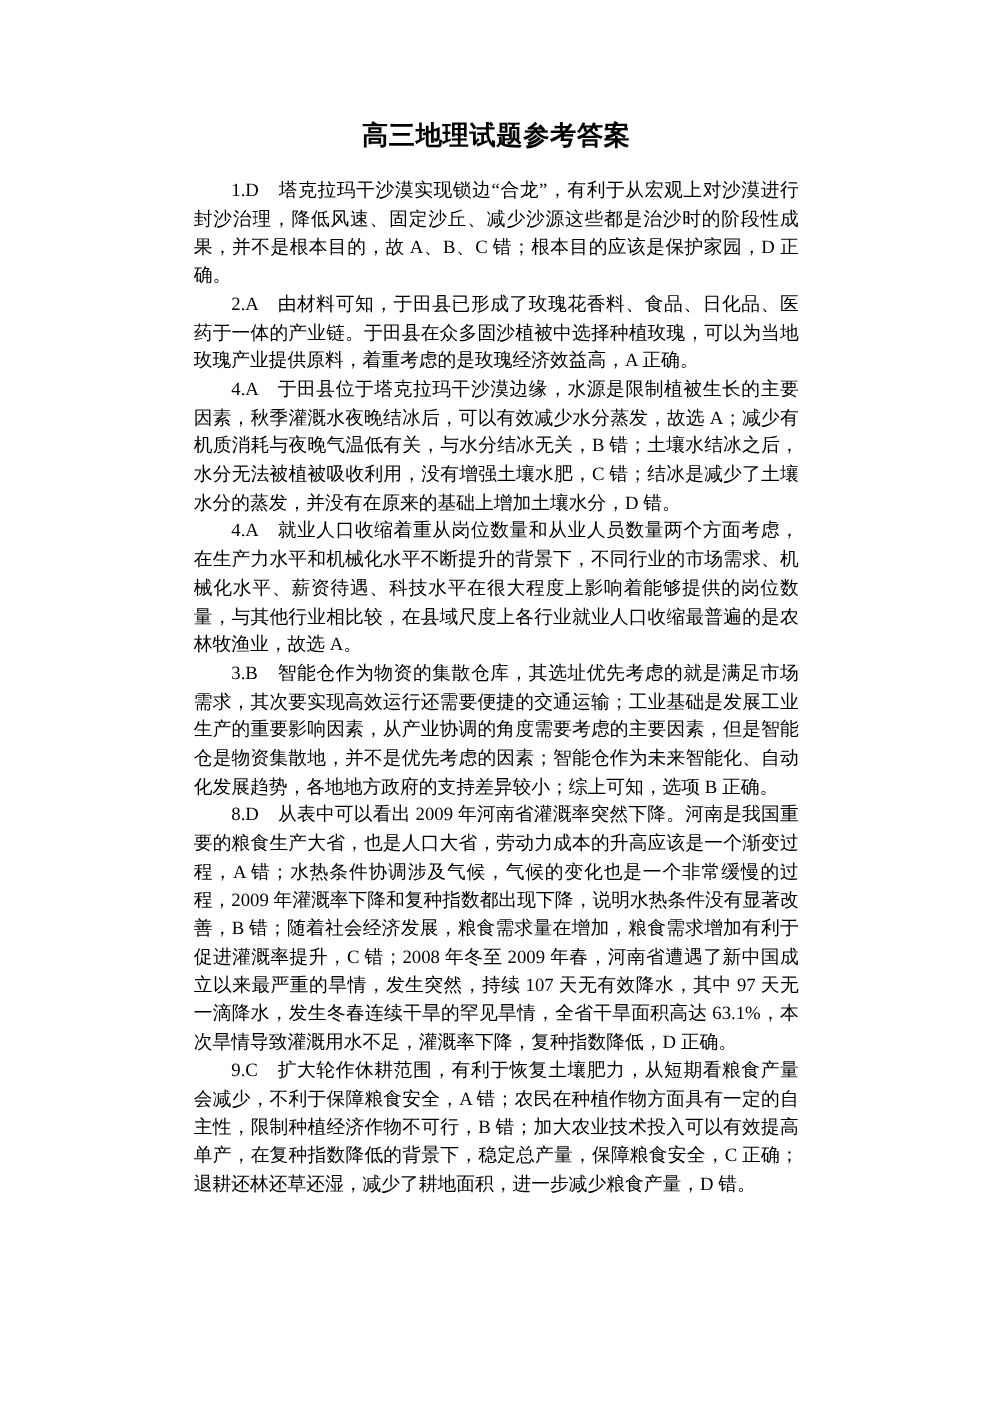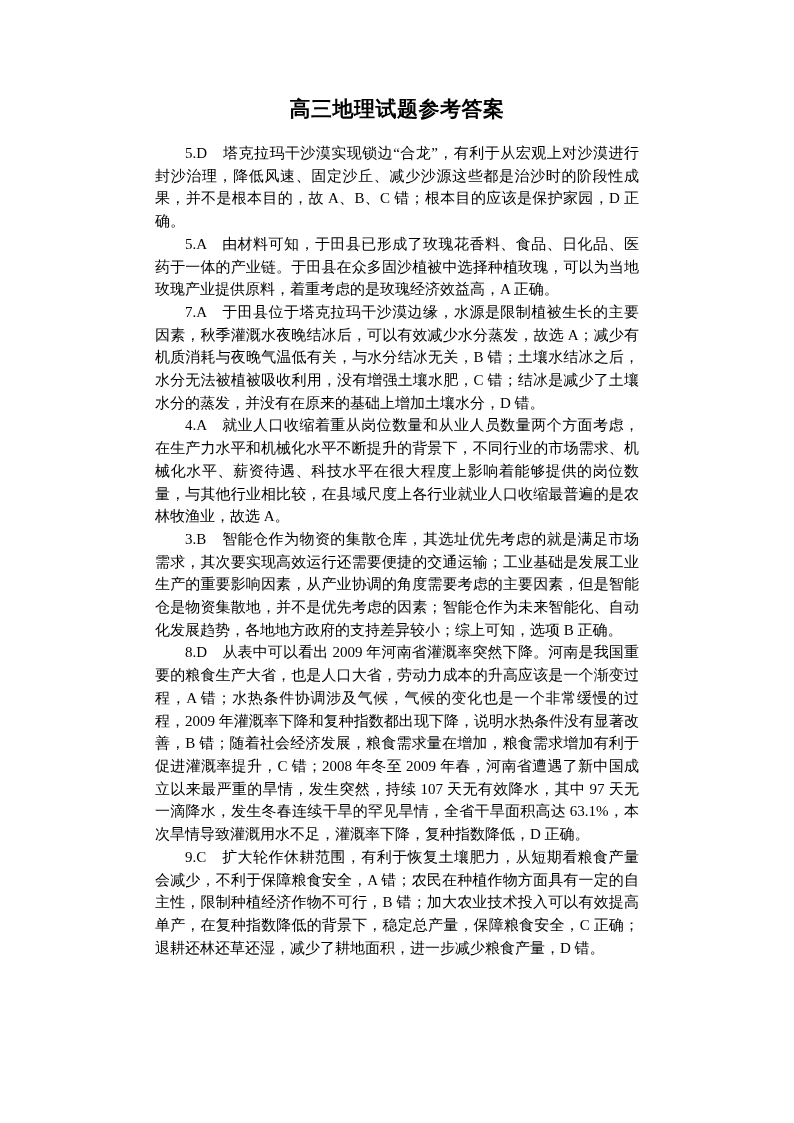--- a/index.html
+++ b/index.html
@@ -39,21 +39,21 @@
     word-break: break-all;
   }
 </style>
 </head>
 <body>
 
 <div class="page">
   <h1 class="doc-title">高三地理试题参考答案</h1>
 
   <div class="answers">
-    <p>5.D　塔克拉玛干沙漠实现锁边“合龙”，有利于从宏观上对沙漠进行封沙治理，降低风速、固定沙丘、减少沙源这些都是治沙时的阶段性成果，并不是根本目的，故 A、B、C 错；根本目的应该是保护家园，D 正确。</p>
-    <p>5.A　由材料可知，于田县已形成了玫瑰花香料、食品、日化品、医药于一体的产业链。于田县在众多固沙植被中选择种植玫瑰，可以为当地玫瑰产业提供原料，着重考虑的是玫瑰经济效益高，A 正确。</p>
-    <p>7.A　于田县位于塔克拉玛干沙漠边缘，水源是限制植被生长的主要因素，秋季灌溉水夜晚结冰后，可以有效减少水分蒸发，故选 A；减少有机质消耗与夜晚气温低有关，与水分结冰无关，B 错；土壤水结冰之后，水分无法被植被吸收利用，没有增强土壤水肥，C 错；结冰是减少了土壤水分的蒸发，并没有在原来的基础上增加土壤水分，D 错。</p>
+    <p>1.D　塔克拉玛干沙漠实现锁边“合龙”，有利于从宏观上对沙漠进行封沙治理，降低风速、固定沙丘、减少沙源这些都是治沙时的阶段性成果，并不是根本目的，故 A、B、C 错；根本目的应该是保护家园，D 正确。</p>
+    <p>2.A　由材料可知，于田县已形成了玫瑰花香料、食品、日化品、医药于一体的产业链。于田县在众多固沙植被中选择种植玫瑰，可以为当地玫瑰产业提供原料，着重考虑的是玫瑰经济效益高，A 正确。</p>
+    <p>4.A　于田县位于塔克拉玛干沙漠边缘，水源是限制植被生长的主要因素，秋季灌溉水夜晚结冰后，可以有效减少水分蒸发，故选 A；减少有机质消耗与夜晚气温低有关，与水分结冰无关，B 错；土壤水结冰之后，水分无法被植被吸收利用，没有增强土壤水肥，C 错；结冰是减少了土壤水分的蒸发，并没有在原来的基础上增加土壤水分，D 错。</p>
     <p>4.A　就业人口收缩着重从岗位数量和从业人员数量两个方面考虑，在生产力水平和机械化水平不断提升的背景下，不同行业的市场需求、机械化水平、薪资待遇、科技水平在很大程度上影响着能够提供的岗位数量，与其他行业相比较，在县域尺度上各行业就业人口收缩最普遍的是农林牧渔业，故选 A。</p>
     <p>3.B　智能仓作为物资的集散仓库，其选址优先考虑的就是满足市场需求，其次要实现高效运行还需要便捷的交通运输；工业基础是发展工业生产的重要影响因素，从产业协调的角度需要考虑的主要因素，但是智能仓是物资集散地，并不是优先考虑的因素；智能仓作为未来智能化、自动化发展趋势，各地地方政府的支持差异较小；综上可知，选项 B 正确。</p>
     <p>8.D　从表中可以看出 2009 年河南省灌溉率突然下降。河南是我国重要的粮食生产大省，也是人口大省，劳动力成本的升高应该是一个渐变过程，A 错；水热条件协调涉及气候，气候的变化也是一个非常缓慢的过程，2009 年灌溉率下降和复种指数都出现下降，说明水热条件没有显著改善，B 错；随着社会经济发展，粮食需求量在增加，粮食需求增加有利于促进灌溉率提升，C 错；2008 年冬至 2009 年春，河南省遭遇了新中国成立以来最严重的旱情，发生突然，持续 107 天无有效降水，其中 97 天无一滴降水，发生冬春连续干旱的罕见旱情，全省干旱面积高达 63.1%，本次旱情导致灌溉用水不足，灌溉率下降，复种指数降低，D 正确。</p>
     <p>9.C　扩大轮作休耕范围，有利于恢复土壤肥力，从短期看粮食产量会减少，不利于保障粮食安全，A 错；农民在种植作物方面具有一定的自主性，限制种植经济作物不可行，B 错；加大农业技术投入可以有效提高单产，在复种指数降低的背景下，稳定总产量，保障粮食安全，C 正确；退耕还林还草还湿，减少了耕地面积，进一步减少粮食产量，D 错。</p>
   </div>
 </div>
 
 </body></html>

